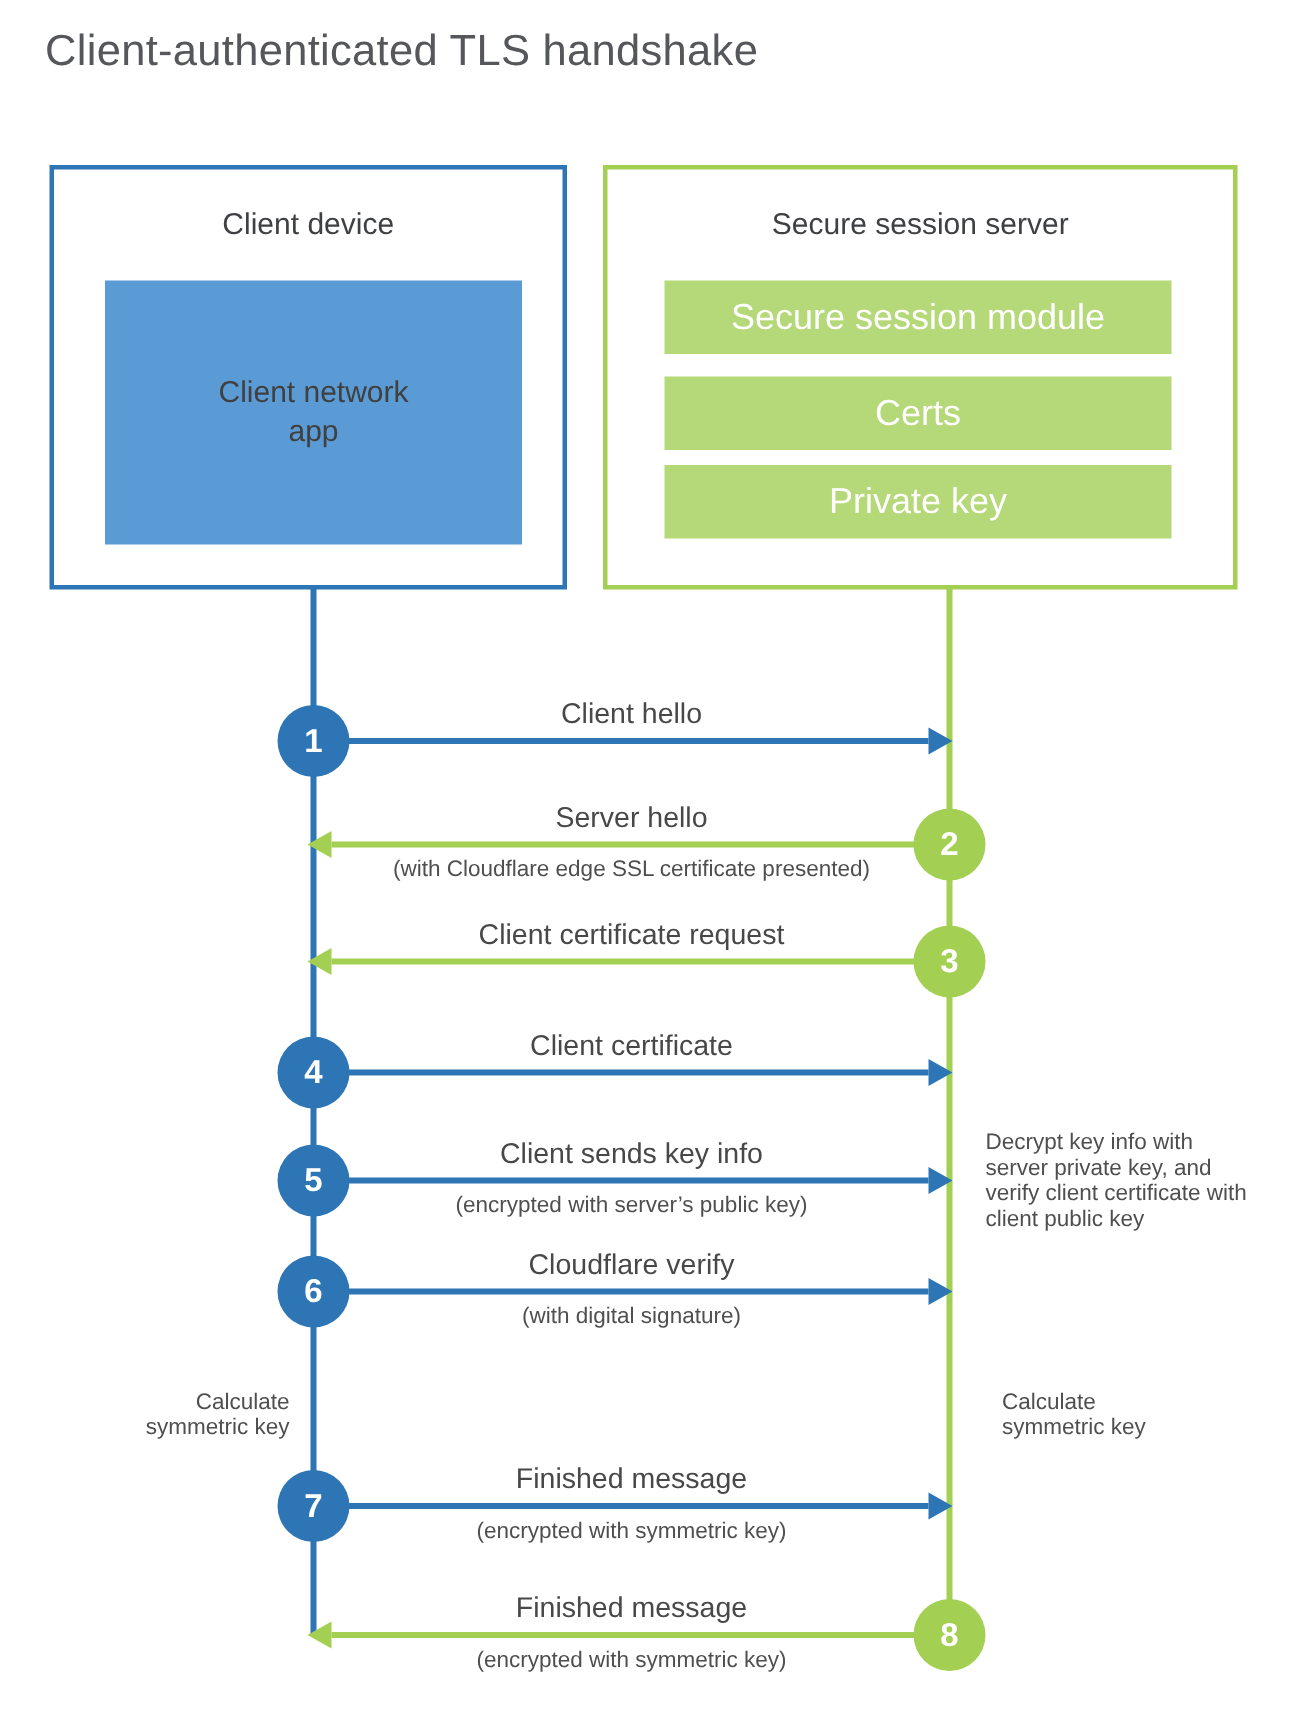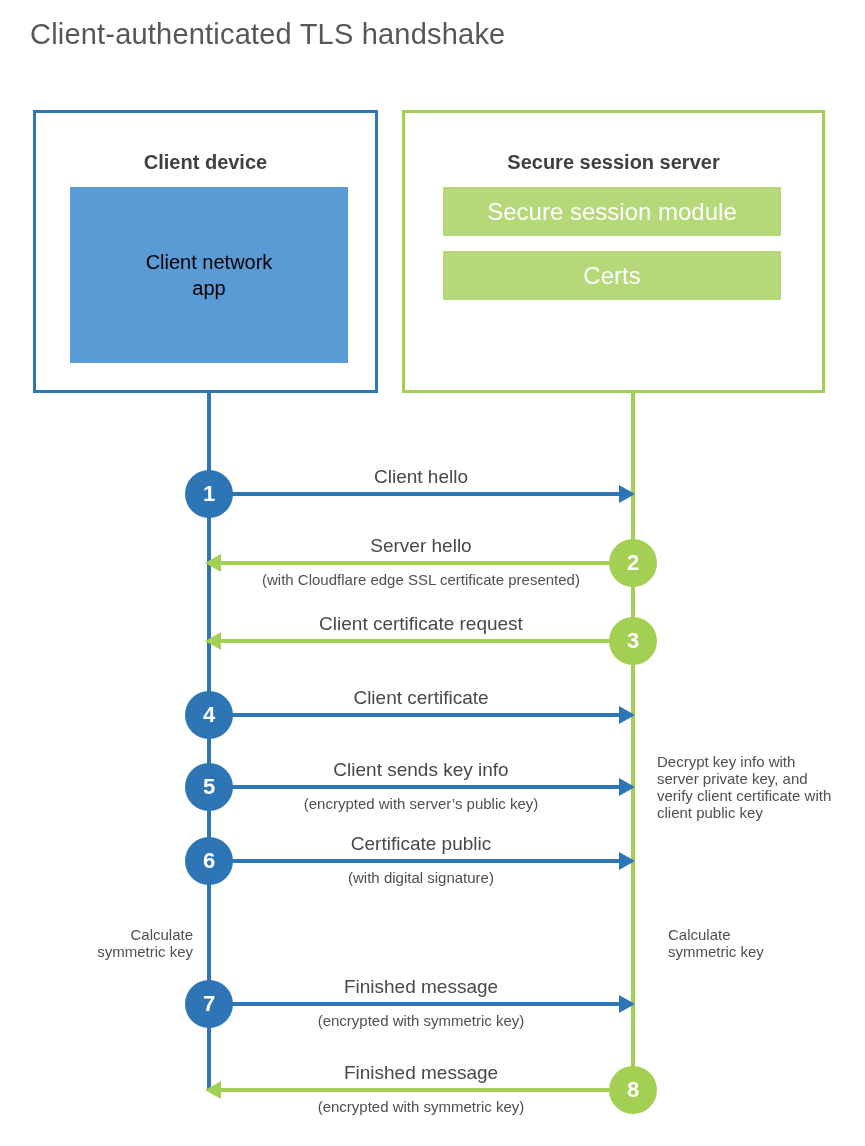--- a/index.html
+++ b/index.html
@@ -8,24 +8,24 @@
     font-family:"Liberation Sans", sans-serif; overflow:hidden;border-radius:32px;
   }
   .page-title {
     position:absolute; left:30px; top:18px;
     font-size:29px; font-weight:300; color:#55575a; letter-spacing:0.2px;
   }
   
   .outer-box { position:absolute; top:110px; height:283px; box-sizing:border-box; background:#ffffff; }
   .client-box { left:33px;  width:345px; border:3px solid #2e75b6; }
   .server-box { left:402px; width:423px; border:3px solid #a3cf52; }
-  .box-title { margin-top:38px; text-align:center; font-size:20px; font-weight:bold; color:#3e4043; }
+  .box-title { margin-top:26px; text-align:center; font-size:20px; font-weight:normal; color:#3e4043; }
   .app-rect {
     position:absolute; left:34px; top:74px; width:278px; height:176px;
-    background:#5b9bd5; color:#000000; font-size:20px;
+    background:#5b9bd5; color:#404040; font-size:20px;
     display:flex; align-items:center; justify-content:center; text-align:center;
   }
   .app-rect span { display:inline-block; width:160px; line-height:26px; }
   .module-bar {
     position:absolute; left:38px; width:338px; height:49px;
     background:#b5d878; color:#ffffff; font-size:24px;
     display:flex; align-items:center; justify-content:center;
   }
   
   .vline { position:absolute; width:4px; }
@@ -66,20 +66,21 @@
     <div class="box-title">Client device</div>
     <div class="app-rect">
       <span>Client network app</span>
     </div>
   </div>
 
   <div class="outer-box server-box">
     <div class="box-title">Secure session server</div>
     <div class="module-bar" style="top:74px;">Secure session module</div>
     <div class="module-bar" style="top:138px;">Certs</div>
+    <div class="module-bar" style="top:197px;">Private key</div>
   </div>
 
   <div class="vline blue" style="left:207px; top:391px; height:699px;"></div>
   <div class="vline green" style="left:631px; top:391px; height:702px;"></div>
 
   <div class="step-label" style="top:466px;">Client hello</div>
   <div class="hline blue" style="left:211px; top:492px; width:408px;"></div>
   <div class="head right" style="left:619px; top:485px;"></div>
   <div class="circle blue" style="left:185px; top:470px;">
       <span>1</span>
@@ -108,21 +109,21 @@
     </div>
 
   <div class="step-label" style="top:759px;">Client sends key info</div>
   <div class="hline blue" style="left:211px; top:785px; width:408px;"></div>
   <div class="head right" style="left:619px; top:778px;"></div>
   <div class="step-sublabel" style="top:795px;">(encrypted with server’s public key)</div>
   <div class="circle blue" style="left:185px; top:763px;">
       <span>5</span>
     </div>
 
-  <div class="step-label" style="top:833px;">Certificate public</div>
+  <div class="step-label" style="top:833px;">Cloudflare verify</div>
   <div class="hline blue" style="left:211px; top:859px; width:408px;"></div>
   <div class="head right" style="left:619px; top:852px;"></div>
   <div class="step-sublabel" style="top:869px;">(with digital signature)</div>
   <div class="circle blue" style="left:185px; top:837px;">
       <span>6</span>
     </div>
 
   <div class="side-note" style="left:657px; top:753px; width:180px; text-align:left;">Decrypt key info with server private key, and verify client certificate with client public key</div>
   <div class="side-note" style="left:78px; top:926px; width:115px; text-align:right;">Calculate symmetric key</div>
   <div class="side-note" style="left:668px; top:926px; width:115px; text-align:left;">Calculate symmetric key</div>

